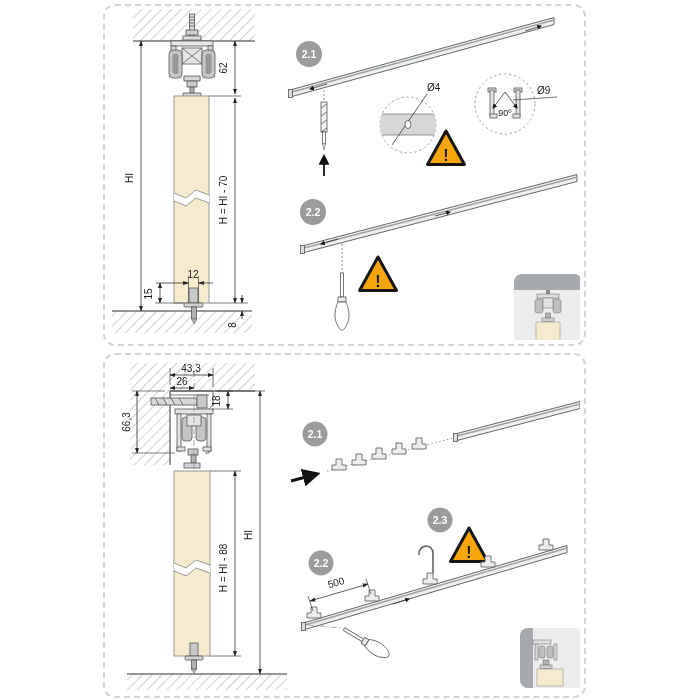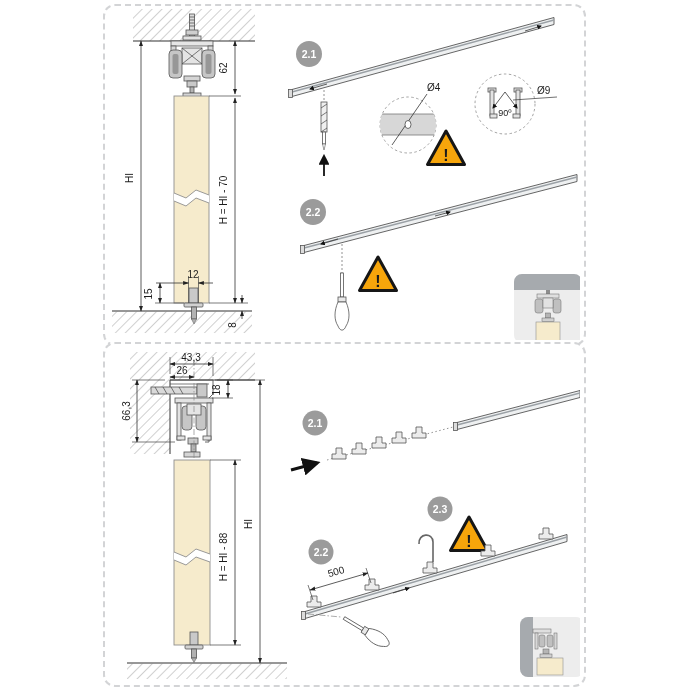--- a/index.html
+++ b/index.html
@@ -1,20 +1,20 @@
 <!DOCTYPE html>
 <html><head>
 <meta charset="utf-8">
 <style>
   html,body{margin:0;padding:0;background:#fff;}
   #canvas{position:relative;width:700px;height:700px;background:#fff;overflow:hidden;
           font-family:"Liberation Sans",sans-serif;}
   .panel{position:absolute;border:2px dashed #d3d4d6;border-radius:12px;background:#fff;}
   #panel-top{left:103px;top:4px;width:479px;height:338px;}
-  #panel-bottom{left:103px;top:342px;width:479px;height:341px;}
+  #panel-bottom{left:103px;top:353px;width:479px;height:341px;}
   .panel svg{position:absolute;left:0;top:0;}
   svg text{font-family:"Liberation Sans",sans-serif;fill:#1c1c1c;}
   .dim{font-size:10px;}
   .badge-label{font-size:10.5px;font-weight:bold;fill:#ffffff;}
   .warn-label{font-size:16px;font-weight:bold;}
   .small-label{font-size:9px;}
   .thin{stroke:#444;stroke-width:0.7;fill:none;}
   .dimline{stroke:#333;stroke-width:0.8;fill:none;}
   .draw{stroke:#555;stroke-width:0.8;}
   .centerline{stroke:#888;stroke-width:0.7;fill:none;stroke-dasharray:6 2 1.5 2;}

